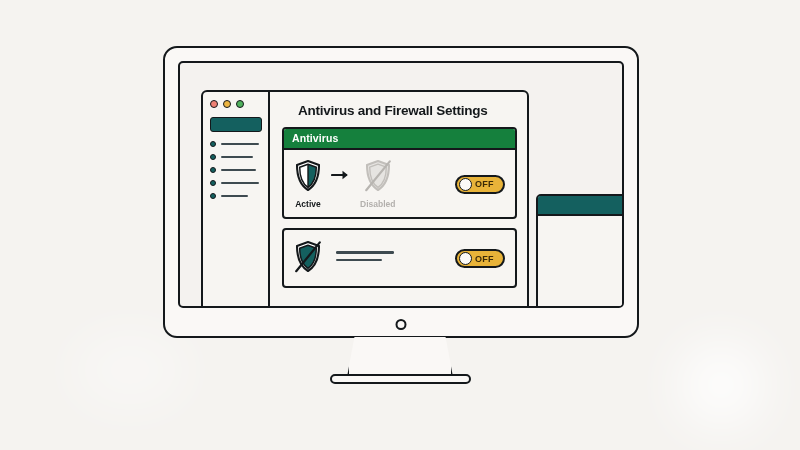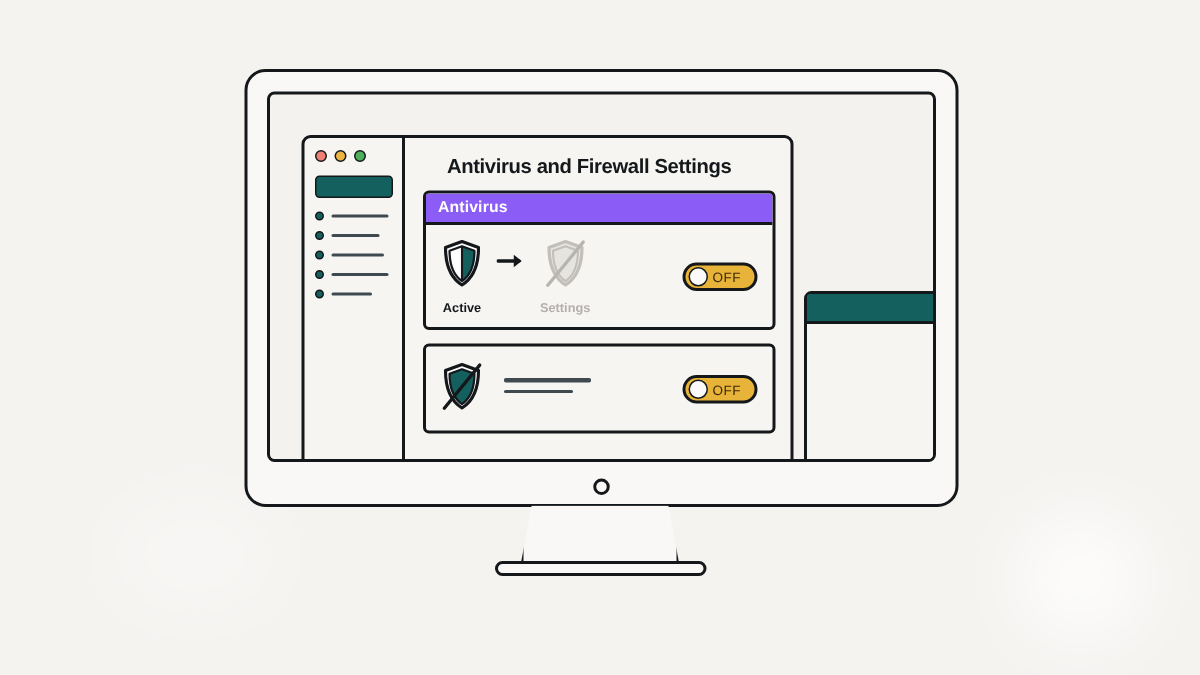--- a/index.html
+++ b/index.html
@@ -153,21 +153,21 @@
 
   
   .card {
     border: 2px solid #14181b;
     border-radius: 4px;
     background: #f7f5f2;
     margin-bottom: 9px;
     overflow: hidden;
   }
   .card-header {
-    background: #8b5cf6;
+    background: #15803d;
     border-bottom: 2px solid #14181b;
     padding: 3px 8px 4px;
     color: #ffffff;
     font-size: 10.5px;
     font-weight: bold;
     letter-spacing: 0.1px;
   }
   .card-body {
     display: flex;
     align-items: center;
@@ -221,21 +221,21 @@
   }
   .toggle-knob {
     width: 13px; height: 13px;
     border-radius: 50%;
     background: #fbfaf8;
     border: 1.6px solid #14181b;
     flex-shrink: 0;
   }
   .toggle-label {
     font-size: 9px;
-    font-weight: normal;
+    font-weight: bold;
     color: #3b2a07;
     letter-spacing: 0.3px;
   }
 </style>
 </head>
 <body>
 
 <div class="bg-glow g1"></div>
 <div class="bg-glow g2"></div>
 
@@ -316,21 +316,21 @@
 
               <div class="state is-disabled">
                 <span>
                   <svg width="28" height="33" viewBox="0 0 28 33">
                     <path d="M14 2 L25 6 C25 17 22 26 14 31 C6 26 3 17 3 6 Z" fill="#e6e4e1" stroke="#c2bfbb" stroke-width="2.1" stroke-linejoin="round"></path>
                     <path d="M14 5.2 L22.3 8.2 C22.3 17 19.9 24.4 14 28.4
                              C8.1 24.4 5.7 17 5.7 8.2 Z" fill="none" stroke="#c2bfbb" stroke-width="1.4" stroke-linejoin="round"></path>
                     <path d="M2.2 31.2 L25.8 2.4" stroke="#b8b5b1" stroke-width="2.2" stroke-linecap="round"></path>
                   </svg>
                 </span>
-                <span class="state-label">Settings</span>
+                <span class="state-label">Disabled</span>
               </div>
             </div>
 
             <div class="toggle">
               <span class="toggle-knob"></span>
               <span class="toggle-label">OFF</span>
             </div>
           </div>
         </div>
 

